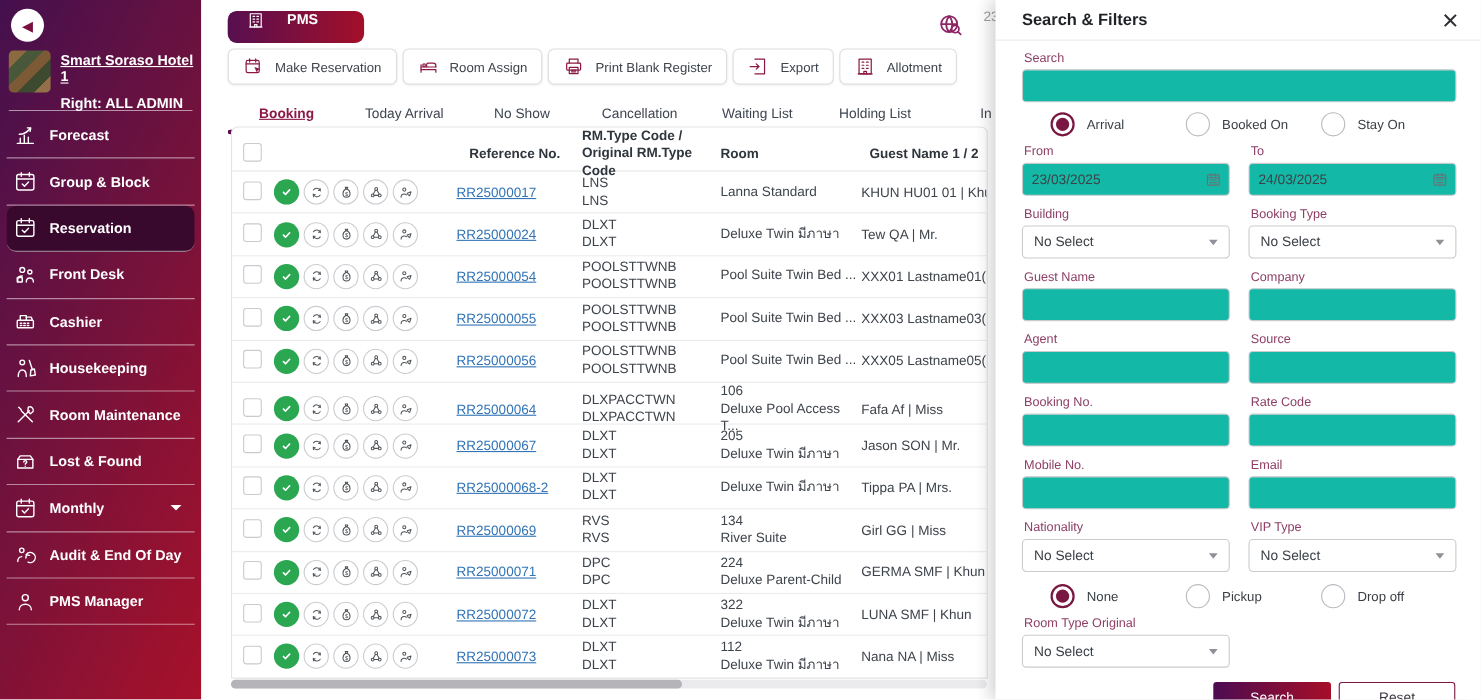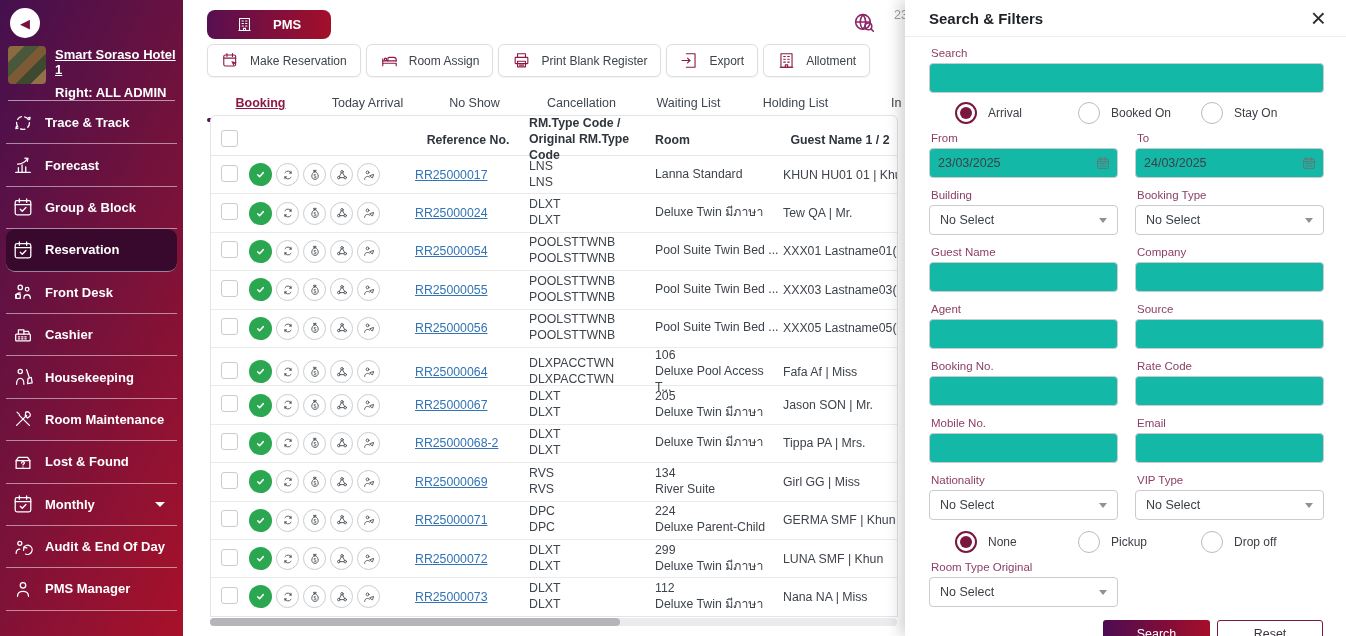--- a/index.html
+++ b/index.html
@@ -24,22 +24,22 @@
     border-bottom:1px solid rgba(255,255,255,.5); font-size:13px; font-weight:bold; cursor:pointer; }
   .nav-item.active { background:#38092c; border-radius:9px; }
   .nav-icon { width:22px; height:22px; flex:none; display:inline-flex; }
   .nav-icon svg { width:22px; height:22px; }
   .nav-caret { width:0; height:0; border-left:5px solid transparent; border-right:5px solid transparent;
     border-top:5.5px solid #fff; margin-left:auto; margin-right:6px; }
 
   
   .main { position:absolute; left:183px; top:0; width:722px; height:636px; background:#fff; }
   .pms-tab { position:absolute; left:24px; top:10px; width:124px; height:29px; border-radius:8px;
-    background:linear-gradient(90deg,#570f50,#a30f29); color:#fff; display:flex; align-items:center;
-    gap:20px; padding-left:29px; font-size:13px; font-weight:bold; cursor:pointer; }
+    background:linear-gradient(90deg,#570f50,#a30f29); color:#fff; display:flex; align-items:flex-start;
+    gap:20px; padding-left:17px; font-size:13px; font-weight:bold; cursor:pointer; }
   .pms-tab .ticon { width:17px; height:17px; display:inline-flex; }
   .pms-tab .ticon svg { width:17px; height:17px; }
   .globe { position:absolute; left:669px; top:11px; width:25px; height:25px; color:#8e2566; cursor:pointer; }
   .globe svg { width:25px; height:25px; }
   .notif-count { position:absolute; left:711px; top:8px; font-size:12.5px; color:#9aa0a5; }
 
   .toolbar { position:absolute; left:24px; top:44px; display:flex; gap:5px; }
   .tb-btn { height:33px; padding:0 13px; background:#fff; border:1px solid #dcdee1; border-radius:6px;
     display:flex; align-items:center; gap:10px; font-size:12px; color:#3e444b; cursor:pointer;
     box-shadow:0 1px 2px rgba(0,0,0,.05); font-family:inherit; }
@@ -125,30 +125,20 @@
       <div>
         <a class="hotel-name">Smart Soraso Hotel 1</a>
         <div class="rights">Right: ALL ADMIN</div>
       </div>
     </div>
     <div class="sidebar-divider"></div>
     <nav class="nav" id="sidebar-nav">
         <div class="nav-item">
           <span class="nav-icon">
             <svg viewBox="0 0 24 24" fill="none" stroke="currentColor" stroke-width="1.4" stroke-linecap="round" stroke-linejoin="round">
-              <circle cx="12" cy="12" r="7" stroke-dasharray="5 3.5"></circle>
-              <path d="M17.5 6.5l2.2-.5-.5 2.2"></path>
-              <path d="M6.5 17.5l-2.2.5.5-2.2"></path>
-            </svg>
-          </span>
-          <span class="nav-label">Trace &amp; Track</span>
-        </div>
-        <div class="nav-item">
-          <span class="nav-icon">
-            <svg viewBox="0 0 24 24" fill="none" stroke="currentColor" stroke-width="1.4" stroke-linecap="round" stroke-linejoin="round">
               <path d="M4 20h16"></path>
               <path d="M7 20v-5M11 20v-8M15 20v-6"></path>
               <path d="M6 11c4 0 8-2 11-6"></path>
               <path d="M14 4.6l3.4.2-.7 3.2"></path>
             </svg>
           </span>
           <span class="nav-label">Forecast</span>
         </div>
         <div class="nav-item">
           <span class="nav-icon">
@@ -873,21 +863,21 @@
                   <circle cx="9.5" cy="7.5" r="2.4"></circle>
                   <path d="M4.5 19.5c0-3.2 2.2-5 5-5 1.4 0 2.6.4 3.5 1.2"></path>
                   <path d="M14 13l6-2-2 6-2.5-1.5z"></path>
                 </svg>
               </span>
             </div>
             <a class="ref-link" href="#">RR25000072</a>
             <div class="cell-rm">DLXT
 DLXT</div>
             <div class="cell-room">
-              <div class="room-no">299</div>
+              <div class="room-no">322</div>
               <div>Deluxe Twin มีภาษา</div>
             </div>
             <div class="cell-guest">LUNA SMF | Khun</div>
           </div>
           <div class="trow">
             <div><span class="checkbox"></span></div>
             <div class="c-icons">
               <span class="badge-ok">
                 <svg viewBox="0 0 24 24" fill="none" stroke="currentColor" stroke-width="2.4" stroke-linecap="round" stroke-linejoin="round">
                   <path d="M7.5 12.5l3 3 6-6.5"></path>

